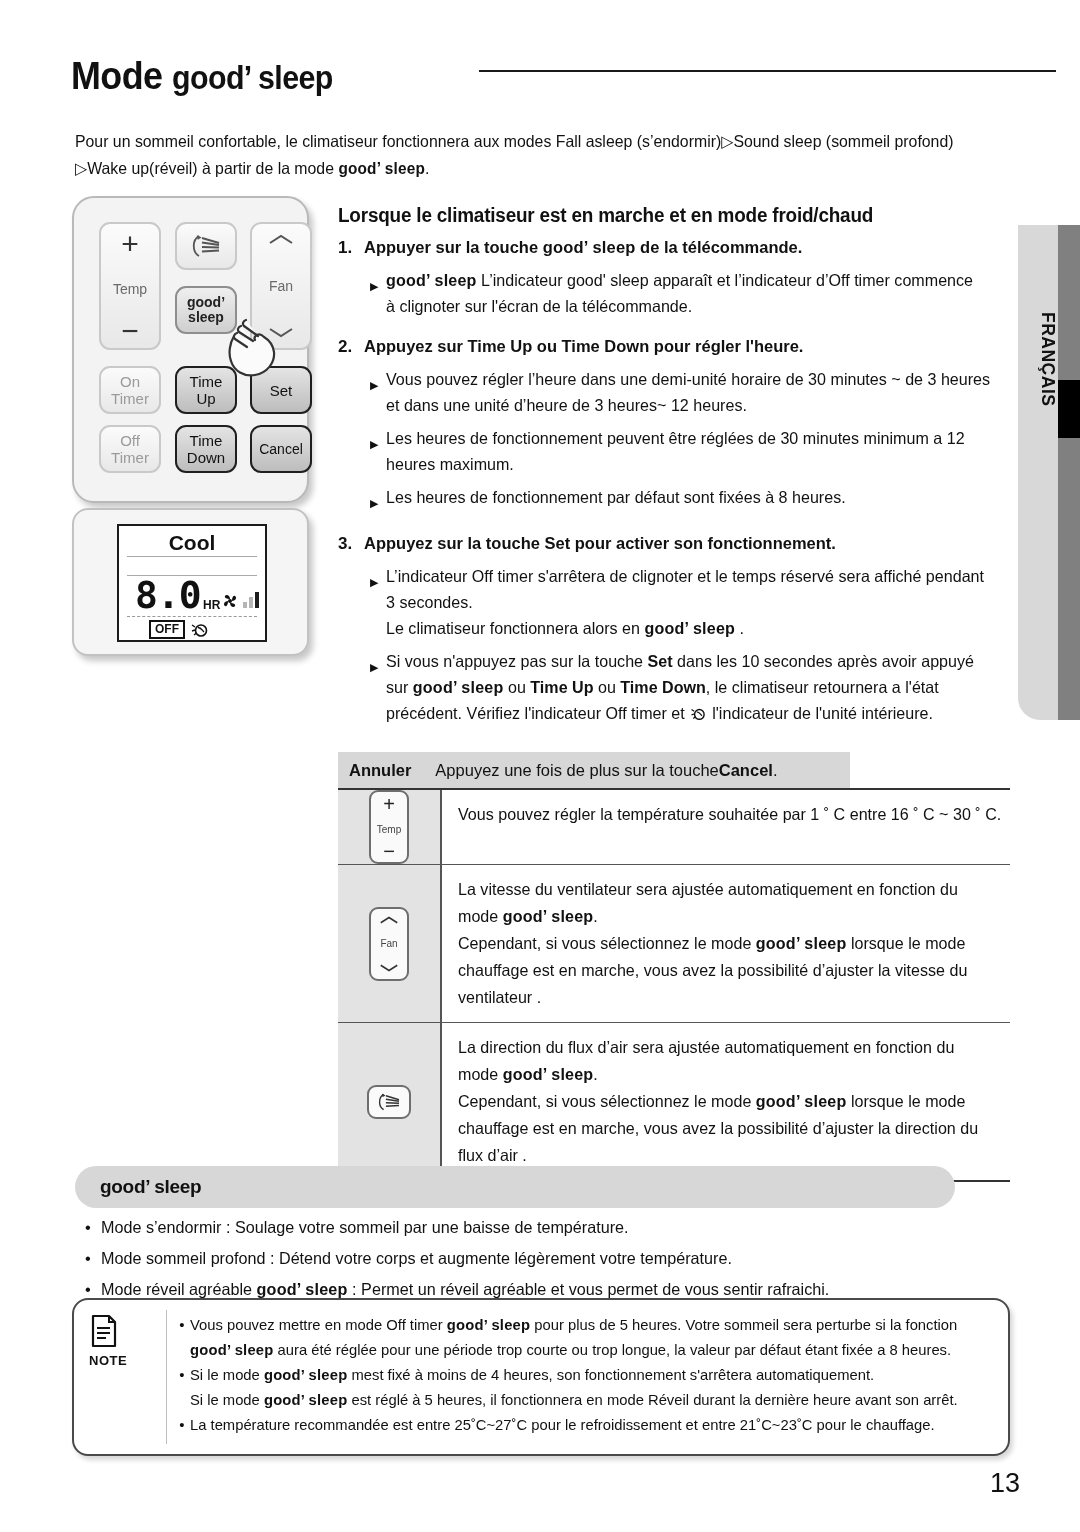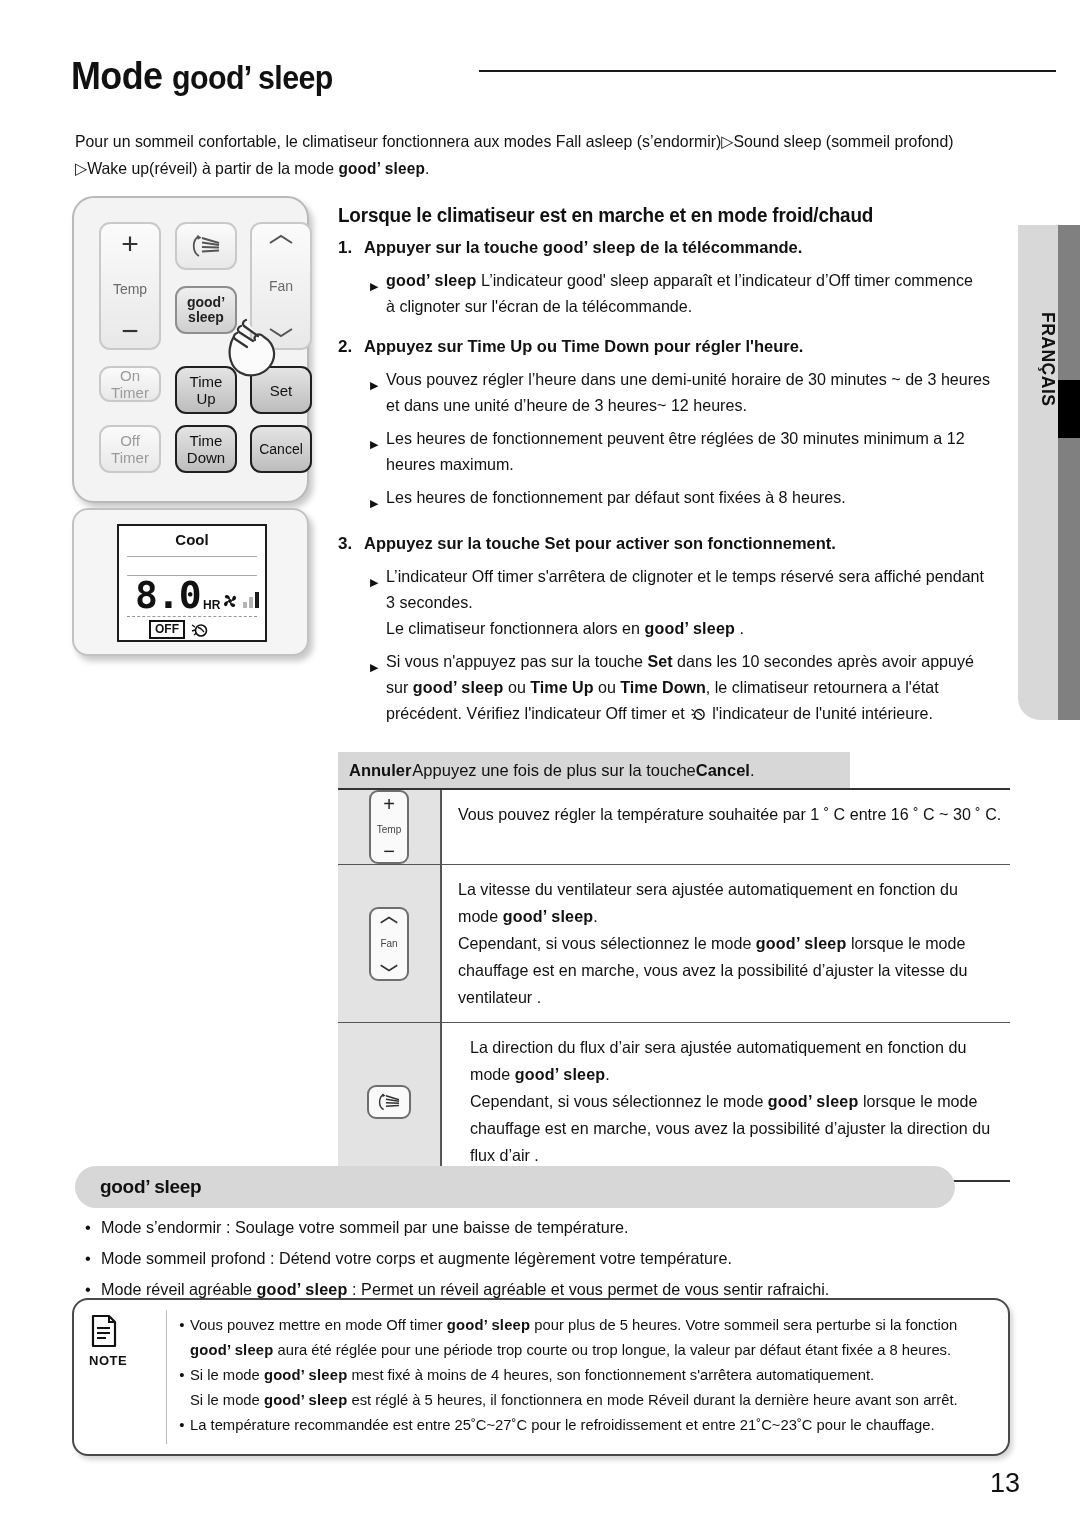--- a/index.html
+++ b/index.html
@@ -67,40 +67,40 @@
   .btn.dk { background:linear-gradient(#e4e4e4,#bdbdbd); border:2.5px solid #1f1f1f; color:#111; font-weight:400; }
 
   .b-temp { left:25px; top:24px; width:62px; height:128px; justify-content:space-between; padding:9px 0; }
   .b-temp .plus { font-size:30px; line-height:22px; font-weight:300; color:#333;}
   .b-temp .lbl { font-size:14px; color:#6a6a6a; }
   .b-temp .minus { font-size:30px; line-height:16px; font-weight:300; color:#333; }
   .b-flow { left:101px; top:24px; width:62px; height:48px; }
   .b-fan { left:176px; top:24px; width:62px; height:128px; justify-content:space-between; padding:10px 0; }
   .b-fan .lbl { font-size:14px; color:#6a6a6a; }
   .b-gs { left:101px; top:88px; width:62px; height:48px; font-weight:700; font-size:14px; line-height:15px; }
-  .b-on { left:25px; top:168px; width:62px; height:36px; color:#9a9a9a; }
+  .b-on { left:25px; top:168px; width:62px; height:48px; color:#9a9a9a; }
   .b-up { left:101px; top:168px; width:62px; height:48px; font-weight:700; }
   .b-set { left:176px; top:168px; width:62px; height:48px; font-weight:700; }
   .b-off { left:25px; top:227px; width:62px; height:48px; color:#9a9a9a; }
   .b-down { left:101px; top:227px; width:62px; height:48px; font-weight:700; }
   .b-cancel { left:176px; top:227px; width:62px; height:48px; font-weight:700; font-size:14px; }
 
   .hand { position:absolute; left:143px; top:105px; width:70px; height:78px; pointer-events:none; }
 
   
   .lcdbox {
     position:absolute; left:72px; top:508px; width:237px; height:148px;
     background:#f5f5f5; border:2px solid #c2c2c2; border-radius:16px;
     box-shadow:4px 5px 6px rgba(0,0,0,0.22);
   }
   .lcd {
     position:absolute; left:43px; top:14px; width:150px; height:118px;
     background:#fff; border:2px solid #1c1c1c;
   }
-  .lcd .cool { text-align:center; font-size:15px; font-weight:700; margin-top:5px; }
+  .lcd .cool { text-align:center; font-size:21px; font-weight:700; margin-top:5px; }
   .lcd .hr1 { position:absolute; left:8px; right:8px; top:30px; border-top:1.5px solid #aaa; }
   .lcd .hr2 { position:absolute; left:8px; right:8px; top:49px; border-top:1.5px solid #aaa; }
   .lcd .hr3 { position:absolute; left:8px; right:8px; top:90px; border-top:1.5px dashed #9a9a9a; }
   .lcd .digits {
     position:absolute; left:16px; top:50px;
     font-family:"DejaVu Sans Mono", monospace;
     font-size:38px; font-weight:700; line-height:38px; letter-spacing:-1px;
   }
   .lcd .hr { position:absolute; left:84px; top:72px; font-size:12px; font-weight:700; }
   .lcd .fanico { position:absolute; left:102px; top:66px; }
@@ -124,24 +124,24 @@
   .bul .txt span.sq { transform:scaleX(0.975); transform-origin:left; display:block; white-space:nowrap; }
   .sp { height:13px; }
 
   
   .tablewrap { position:absolute; left:338px; top:752px; width:672px; }
   .annuler {
     background:#d7d7d7; height:36px; display:flex; align-items:center;
     padding-left:11px; font-size:16.5px; width:512px;
   }
   .annuler b { font-weight:700; }
-  .annuler .a1 { font-weight:700; margin-right:1px; }
+  .annuler .a1 { font-weight:700; margin-right:24px; }
   .tbl { border-top:2px solid #333; width:672px; }
   .trow { display:flex; border-bottom:1.5px solid #555; min-height:70px; }
-  .trow:last-child { border-bottom:2px solid #333;gap:12px; }
+  .trow:last-child { border-bottom:2px solid #333; }
   .tc-ico {
     width:104px; flex:none; background:#e3e3e3; border-right:2px solid #555;
     display:flex; align-items:center; justify-content:center;
   }
   .tc-txt { flex:1; padding:11px 8px 11px 16px; font-size:16.5px; line-height:27px; }
   .tc-txt .sq { transform:scaleX(0.975); transform-origin:left; display:block; white-space:nowrap; }
 
   .minibtn {
     border:2px solid #6e6e6e; border-radius:9px; background:#fafafa;
     display:flex; flex-direction:column; align-items:center; justify-content:center;

